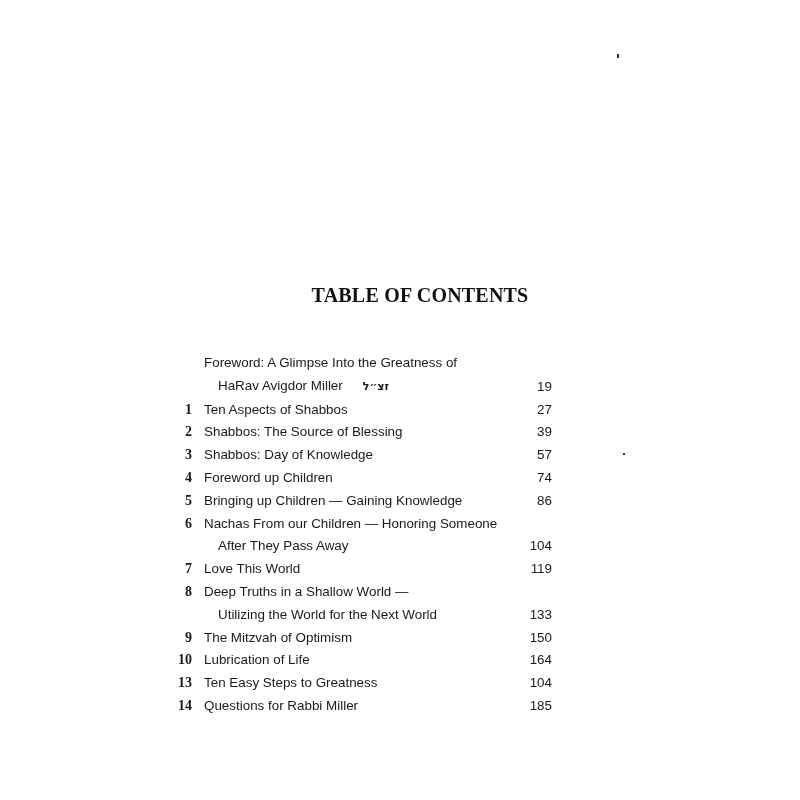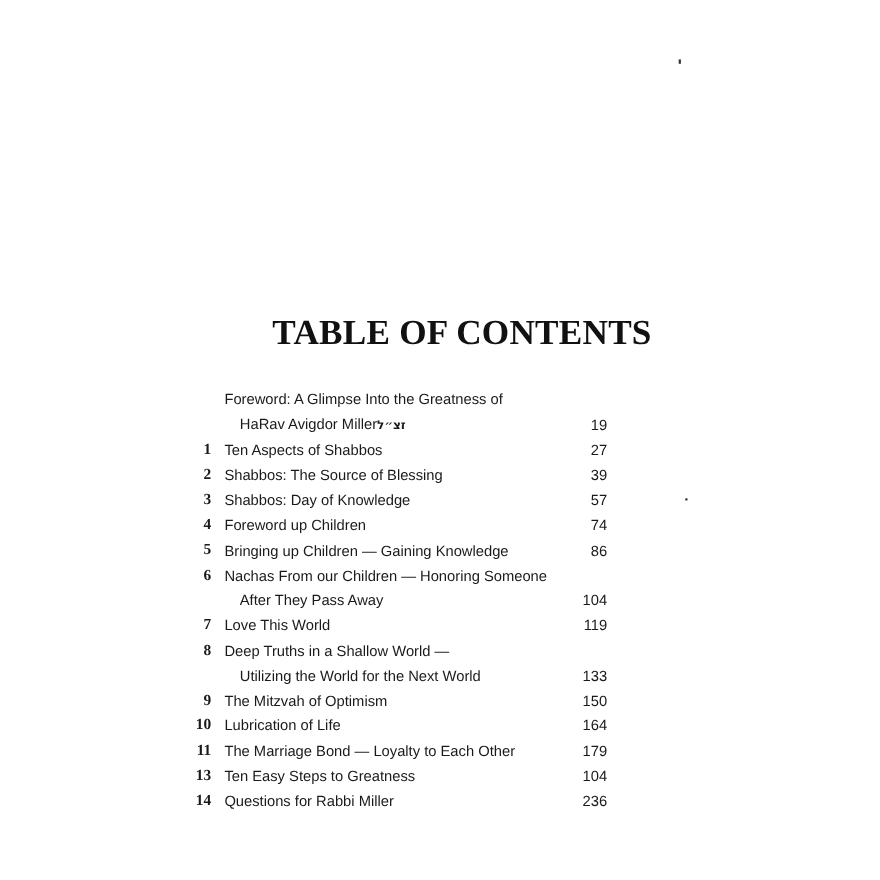--- a/index.html
+++ b/index.html
@@ -1,29 +1,29 @@
 <!DOCTYPE html>
 <html><head>
 <meta charset="utf-8">
 <style>
   html, body { margin:0; padding:0; background:#ffffff; }
   body { width:800px; height:800px; position:relative; overflow:hidden; font-family:"Liberation Sans", sans-serif; color:#1a1a1a; }
   .speck { position:absolute; background:#333; }
   .title {
     position:absolute; left:0; top:284px; width:800px; text-align:center;
-    font-family:"Liberation Serif", serif; font-weight:bold; font-size:32px;
+    font-family:"Liberation Serif", serif; font-weight:bold; font-size:20px;
     letter-spacing:0.2px; color:#111; padding-left:40px; box-sizing:border-box;
   }
   .toc { position:absolute; left:168px; top:352px; width:384px; }
   .entry { position:relative; font-size:13.4px; line-height:22.8px; }
   .entry .num { position:absolute; left:0; width:24px; text-align:right; font-weight:bold; font-family:"Liberation Serif", serif; font-size:14px; }
   .entry .text { margin-left:36px; display:block; }
   .entry .cont { margin-left:50px; display:block; }
   .entry .page { position:absolute; right:0; bottom:0; text-align:left; }
-  .hebrew { font-weight:bold; font-family:"DejaVu Sans", sans-serif; font-size:11px; direction:rtl; unicode-bidi:embed; margin-left:0; }
+  .hebrew { font-weight:bold; font-family:"DejaVu Sans", sans-serif; font-size:11px; direction:rtl; unicode-bidi:embed; margin-left:20px; }
 </style>
 </head>
 <body>
 
 <div class="speck" style="left:617px;top:54px;width:2px;height:4px;"></div>
 <div class="speck" style="left:623px;top:453px;width:2px;height:2px;"></div>
 
 <h1 class="title" style="margin:0;">TABLE OF CONTENTS</h1>
 
 <div class="toc">
@@ -79,27 +79,22 @@
     <span class="num">9</span>
     <span class="text">The Mitzvah of Optimism</span>
     <span class="page">150</span>
   </div>
   <div class="entry">
     <span class="num">10</span>
     <span class="text">Lubrication of Life</span>
     <span class="page">164</span>
   </div>
   <div class="entry">
-    <span class="num">11</span>
-    <span class="text">The Marriage Bond — Loyalty to Each Other</span>
-    <span class="page">179</span>
-  </div>
-  <div class="entry">
     <span class="num">13</span>
     <span class="text">Ten Easy Steps to Greatness</span>
     <span class="page">104</span>
   </div>
   <div class="entry">
     <span class="num">14</span>
     <span class="text">Questions for Rabbi Miller</span>
-    <span class="page">236</span>
+    <span class="page">185</span>
   </div>
 </div>
 
 </body></html>

